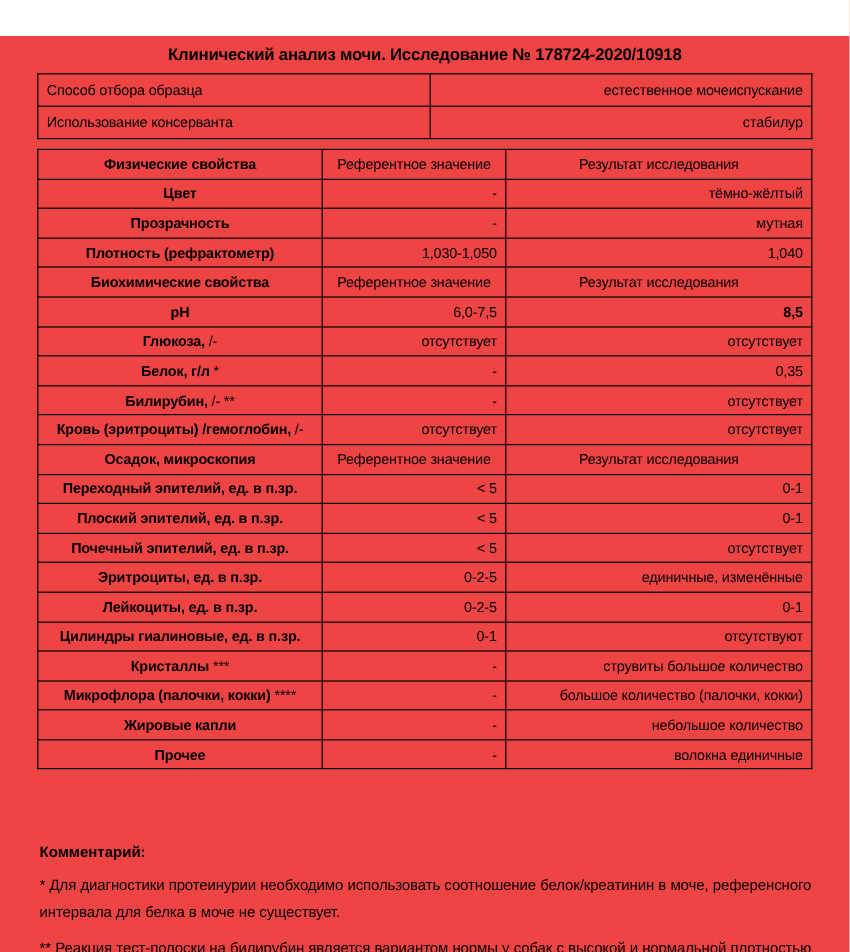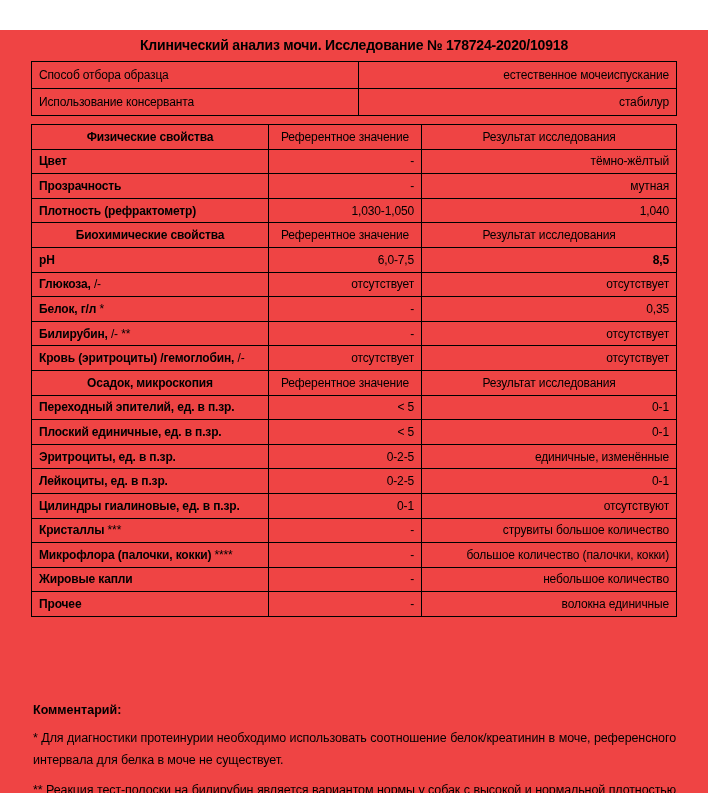--- a/index.html
+++ b/index.html
@@ -44,21 +44,21 @@
     vertical-align: middle;
   }
   
   .info-table { top: 31px; }
   .info-table td { height: 27px; }
   .info-table .info-label { text-align: left; }
   .info-table .info-value { text-align: right; }
   
   .results-table { top: 94px; }
   .results-table td { height: 24.6px; }
-  .cell-name { font-weight: bold; text-align: left; }
+  .cell-name { font-weight: bold; text-align: center; }
   .cell-name .suffix { font-weight: normal; }
   .cell-ref, .cell-res { text-align: right; font-weight: normal; }
   tr.section-header td { text-align: center; font-weight: normal; }
   tr.section-header td.cell-name { font-weight: bold; }
   .res-bold { font-weight: bold; }
   
   .comments {
     position: absolute;
     left: 33px; top: 673px;
     width: 643px;
@@ -161,23 +161,28 @@
           <td class="cell-name">Осадок, микроскопия</td>
           <td class="cell-ref">Референтное значение</td>
           <td class="cell-res">Результат исследования</td>
         </tr>
         <tr>
           <td class="cell-name"><span>Переходный эпителий, ед. в п.зр.</span><span class="suffix"></span></td>
           <td class="cell-ref">&lt; 5</td>
           <td class="cell-res">0-1</td>
         </tr>
         <tr>
-          <td class="cell-name"><span>Плоский единичные, ед. в п.зр.</span><span class="suffix"></span></td>
+          <td class="cell-name"><span>Плоский эпителий, ед. в п.зр.</span><span class="suffix"></span></td>
           <td class="cell-ref">&lt; 5</td>
           <td class="cell-res">0-1</td>
+        </tr>
+        <tr>
+          <td class="cell-name"><span>Почечный эпителий, ед. в п.зр.</span><span class="suffix"></span></td>
+          <td class="cell-ref">&lt; 5</td>
+          <td class="cell-res">отсутствует</td>
         </tr>
         <tr>
           <td class="cell-name"><span>Эритроциты, ед. в п.зр.</span><span class="suffix"></span></td>
           <td class="cell-ref">0-2-5</td>
           <td class="cell-res">единичные, изменённые</td>
         </tr>
         <tr>
           <td class="cell-name"><span>Лейкоциты, ед. в п.зр.</span><span class="suffix"></span></td>
           <td class="cell-ref">0-2-5</td>
           <td class="cell-res">0-1</td>

